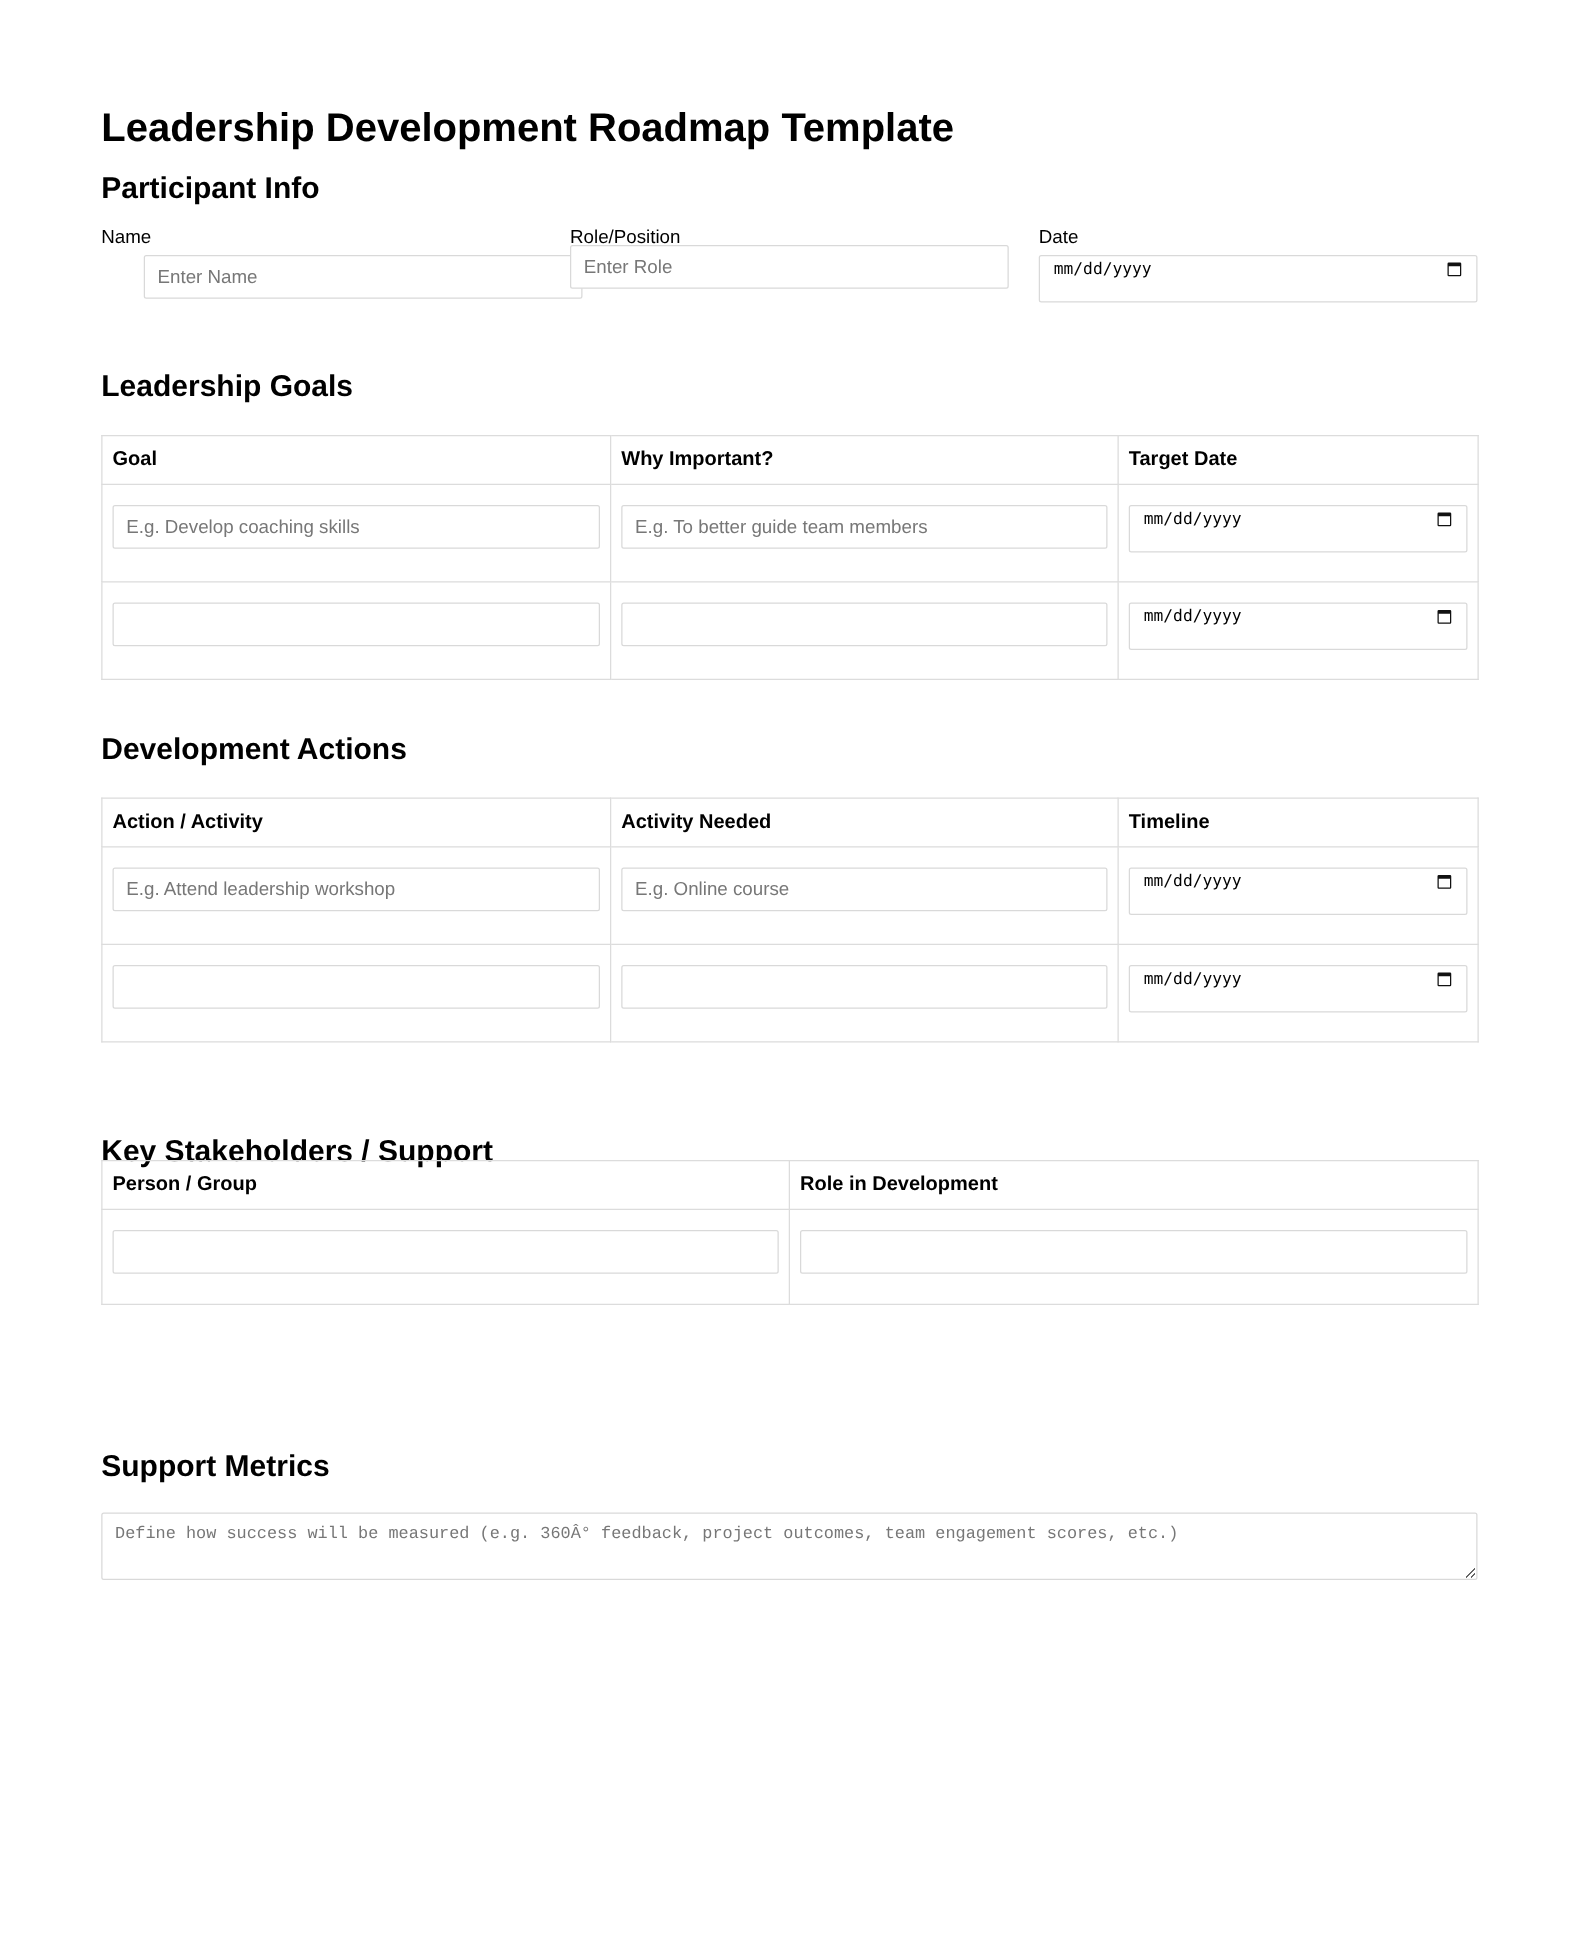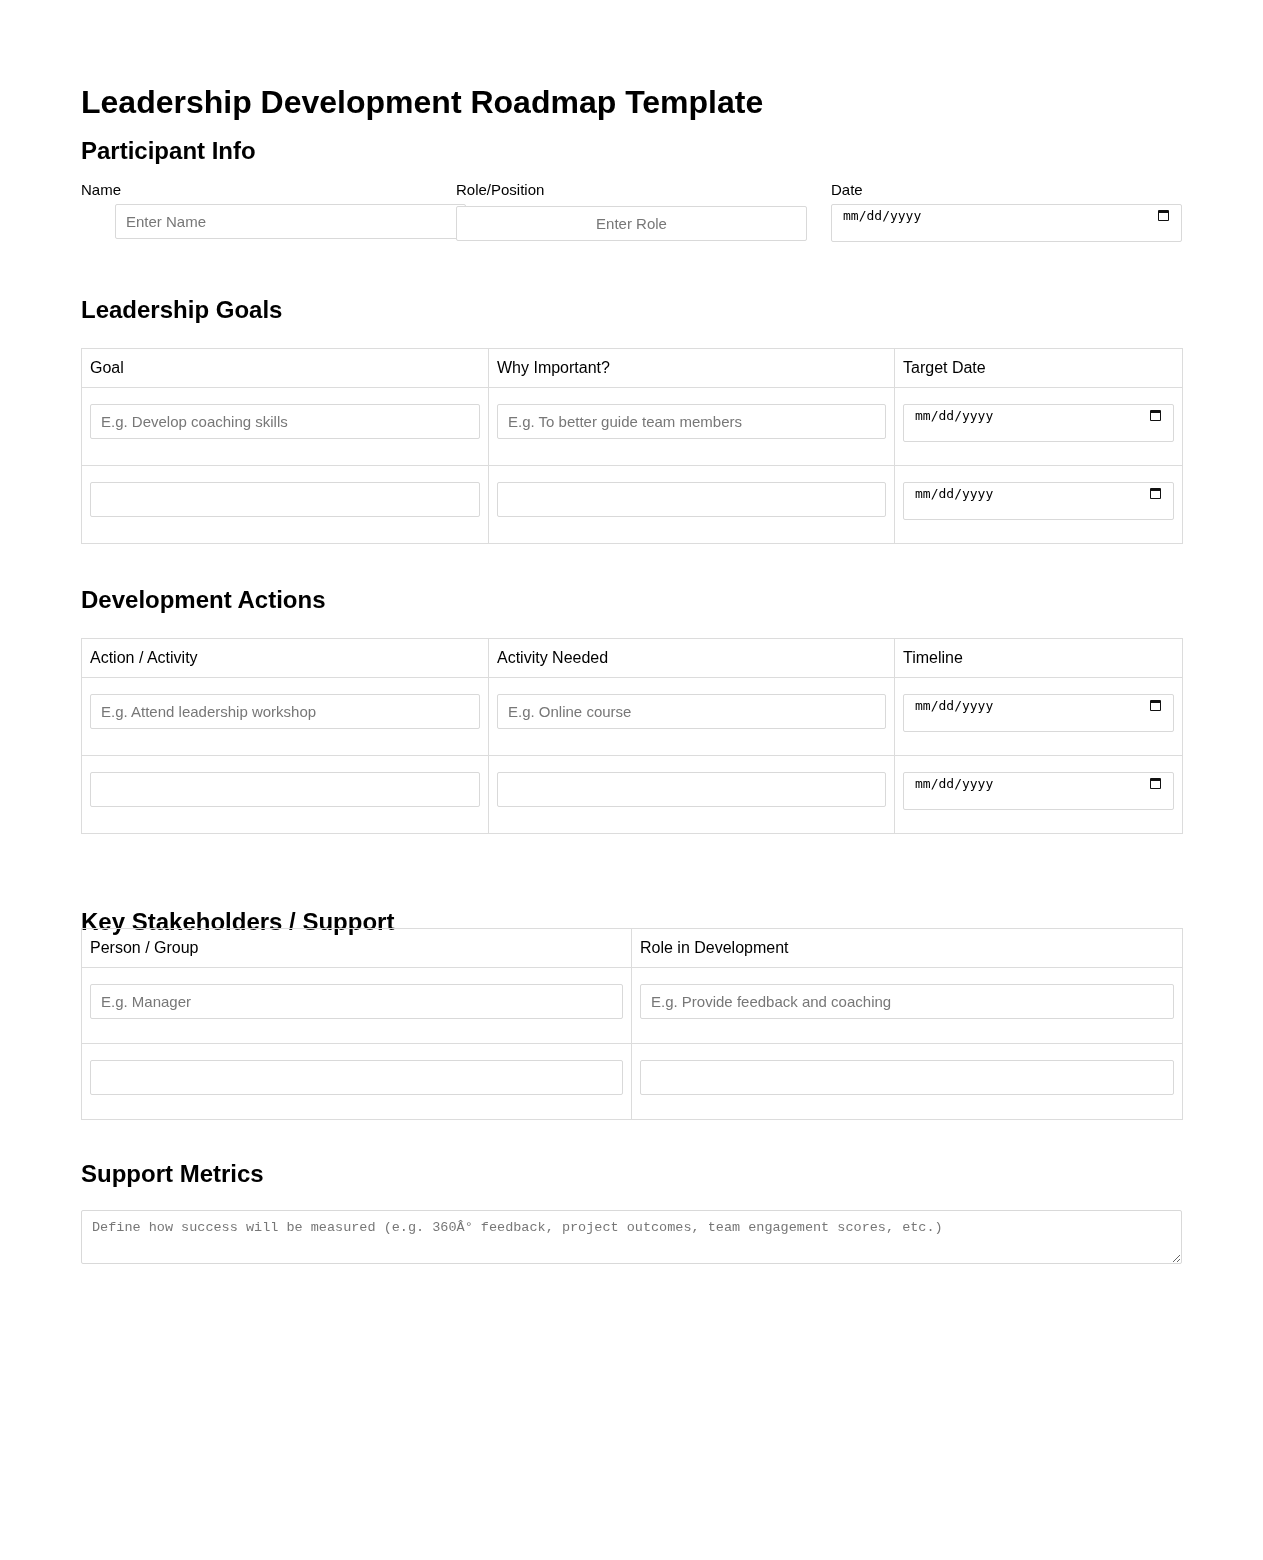--- a/index.html
+++ b/index.html
@@ -42,21 +42,21 @@
     border-radius: 1px; box-sizing: border-box;
   }
   table.grid {
     position: absolute; left: 81px; width: 1101px;
     border-collapse: collapse; table-layout: fixed;
   }
   table.grid th, table.grid td {
     border: 1px solid #dcdcdc; text-align: left; vertical-align: top;
   }
   table.grid th {
-    font-size: 16px; font-weight: normal; height: 38px; padding: 0 8px;
+    font-size: 16px; font-weight: bold; height: 38px; padding: 0 8px;
     vertical-align: middle;
     margin-top: 36px;
   }
   table.grid td { height: 78px; padding: 16px 8px 0 8px; box-sizing: border-box; }
   table.grid td input[type=text] { width: 100%; height: 35px; }
   table.grid td .date-input { width: 100%; height: 38px; }
   textarea {
     position: absolute; left: 81px; top: 1210px; width: 1101px; height: 54px;
     box-sizing: border-box; border: 1px solid #d9d9d9; border-radius: 2px;
     font-family: "Liberation Mono", monospace; font-size: 13.5px;
@@ -70,21 +70,21 @@
 <div class="page">
 
   <h1>Leadership Development Roadmap Template</h1>
 
   <h2 style="top:137px">Participant Info</h2>
 
   <span class="label" style="left:81px; top:181px">Name</span>
   <input type="text" class="abs" style="left: 81px; top: 204px; width: 351px; height: 35px; margin-left: 34px;" placeholder="Enter Name">
 
   <span class="label" style="left:456px; top:181px">Role/Position</span>
-  <input type="text" class="abs" style="left: 456px; top: 206px; width: 351px; height: 35px; text-align: center;" placeholder="Enter Role">
+  <input type="text" class="abs" style="left: 456px; top: 196px; width: 351px; height: 35px;" placeholder="Enter Role">
 
   <span class="label" style="left:831px; top:181px">Date</span>
   <div class="date-input abs" style="left:831px; top:204px; width:351px; height:38px">
     <span>mm/dd/yyyy</span>
     <span class="cal-icon"></span>
   </div>
 
   <h2 style="top:296px">Leadership Goals</h2>
   <table class="grid" style="top:348px">
     <colgroup>
@@ -168,24 +168,20 @@
         <col style="width:551px">
       </colgroup>
     <thead>
       <tr>
         <th>Person / Group</th>
         <th>Role in Development</th>
       </tr>
     </thead>
     <tbody>
       <tr>
-        <td style="height:76px"><input type="text" placeholder="E.g. Manager" style=""></td>
-        <td style="height:76px"><input type="text" placeholder="E.g. Provide feedback and coaching" style=""></td>
-      </tr>
-      <tr>
         <td style="height:76px"><input type="text" placeholder="" style=""></td>
         <td style="height:76px"><input type="text" placeholder="" style=""></td>
       </tr>
     </tbody>
   </table>
 
   <h2 style="top:1160px">Support Metrics</h2>
   <textarea placeholder="Define how success will be measured (e.g. 360Â° feedback, project outcomes, team engagement scores, etc.)" style=""></textarea>
 
 </div>

